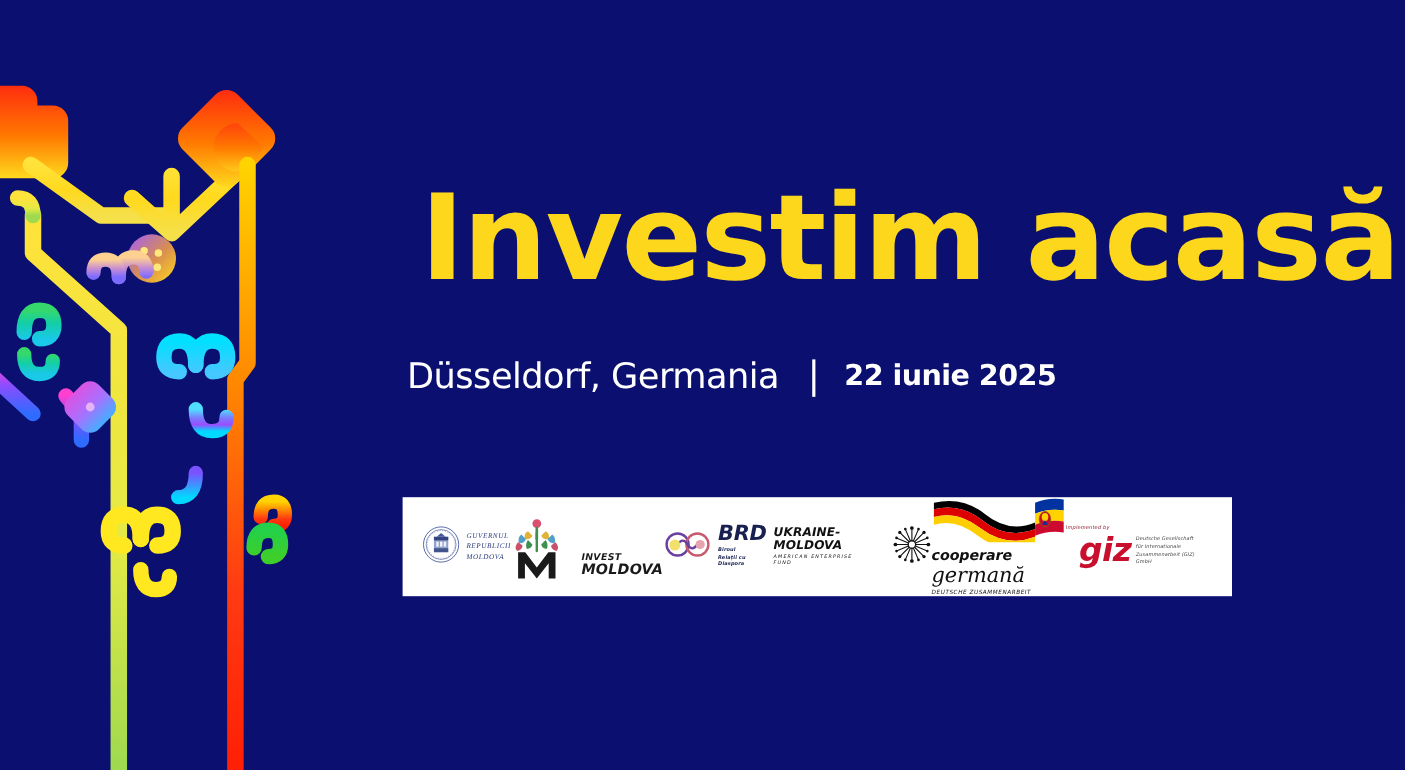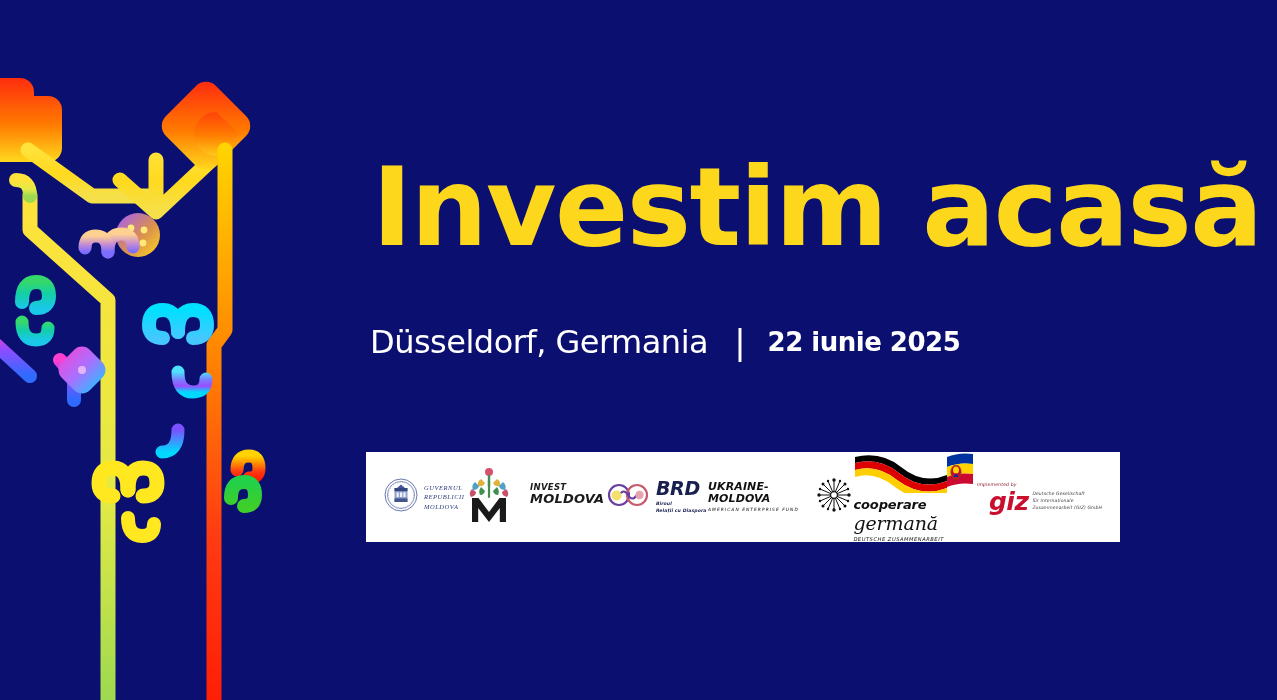--- a/index.html
+++ b/index.html
@@ -35,21 +35,21 @@
     left: 366px;
     top: 0;
     width: 911px;
     height: 700px;
   }
 
   #headline {
     position: absolute;
     left: 2px;
     top: 150px;
-    margin: 4px;
+    margin: 14px;
     font-family: "DejaVu Sans", sans-serif;
     font-weight: 700;
     font-size: 108px;
     line-height: 1;
     letter-spacing: -1.5px;
     color: #fdd71c;
     white-space: nowrap;
   }
 
   #subline {
@@ -115,21 +115,21 @@
     font-family: "Liberation Serif", serif;
     font-size: 6.5px;
     line-height: 1.45;
     letter-spacing: 0.55px;
     color: #2b3c7e;
     text-transform: uppercase;
     white-space: nowrap;
   }
 
   
-  .invest-logo { gap: 16px; }
+  .invest-logo { gap: 16px; align-items: flex-end; }
   .invest-mark { flex: 0 0 auto; }
   .invest-text {
     display: flex;
     flex-direction: column;
     justify-content: flex-end;
     padding-bottom: 6px;
     margin-left: 2px;
   }
   .invest-top {
     font-family: "DejaVu Sans", sans-serif;
@@ -227,21 +227,21 @@
     font-size: 4.6px;
     letter-spacing: 0.15px;
     color: #8d1a2e;
     line-height: 1.2;
     margin-bottom: 4px;
   }
   .giz-row { display: flex; align-items: center; gap: 4px; }
   .giz-word {
     font-family: "DejaVu Sans", sans-serif;
     font-weight: 700;
-    font-size: 25px;
+    font-size: 30px;
     color: #c8102e;
     line-height: 0.82;
     letter-spacing: -0.5px;
     margin-left: 12px;
   }
   .giz-desc {
     font-family: "DejaVu Sans", sans-serif;
     font-weight: 400;
     font-size: 4.5px;
     letter-spacing: 0.1px;

